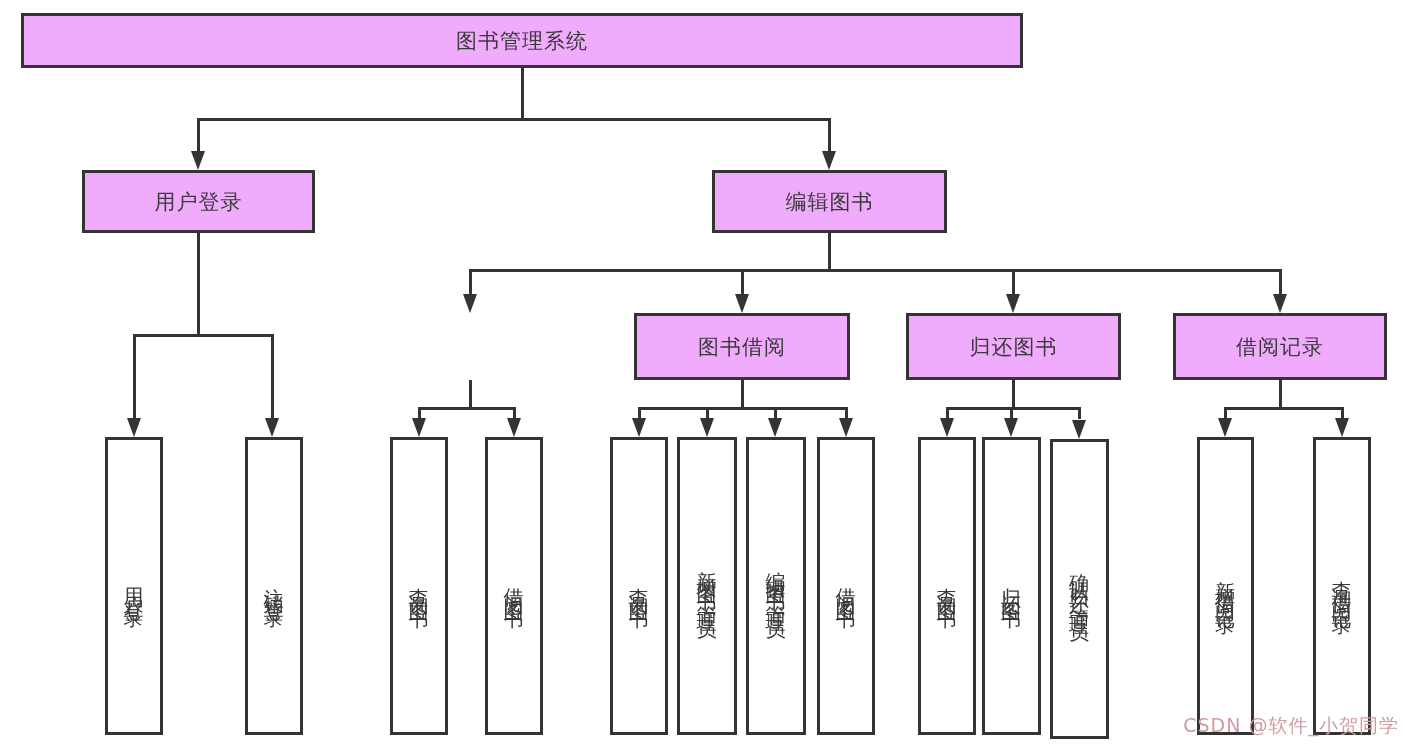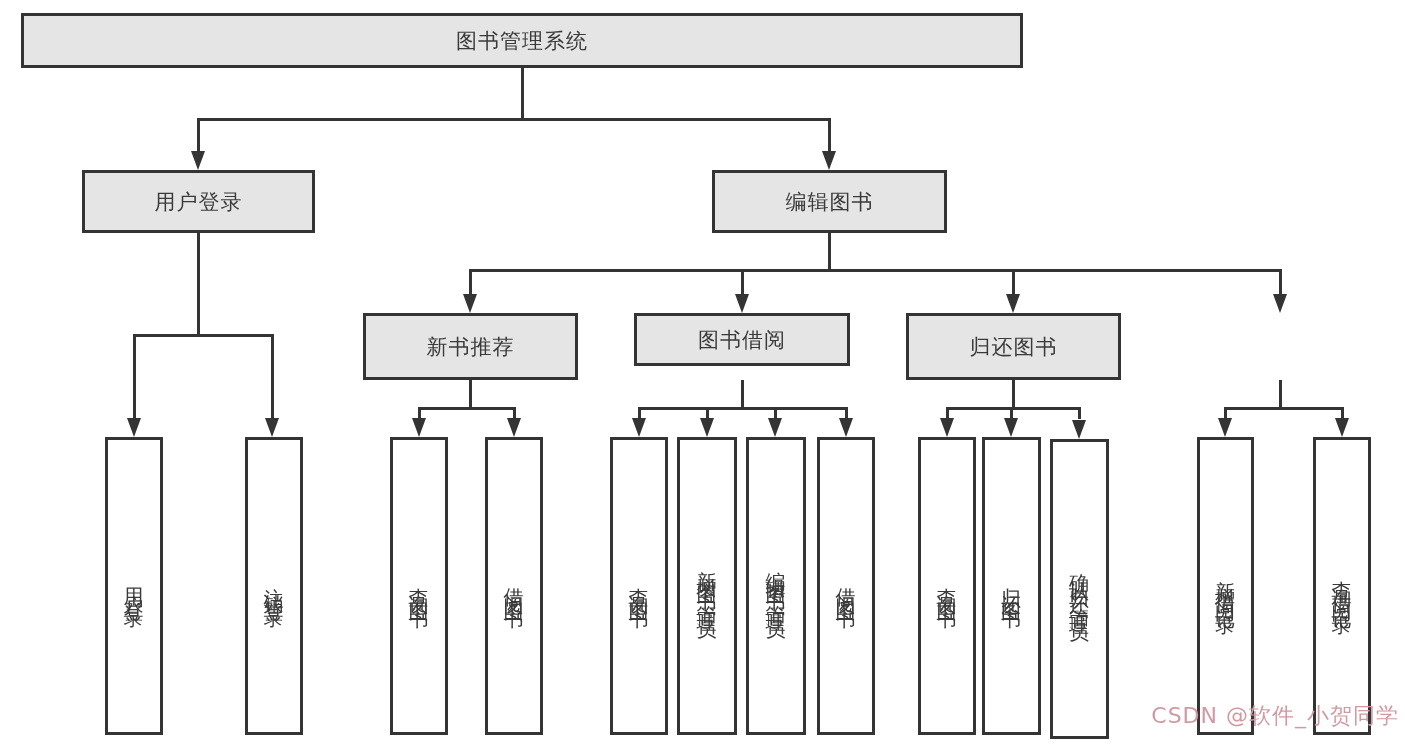--- a/index.html
+++ b/index.html
@@ -8,21 +8,21 @@
     --watermark:#d19aa2;
     --background:#ffffff;
   }
   html,body{margin:0;padding:0;background:var(--background);}
   .stage{
     position:relative;width:1405px;height:747px;background:var(--background);
     font-family:"DejaVu Sans","Liberation Sans",sans-serif;
     overflow:hidden;
   }
   .box{
-    position:absolute;box-sizing:border-box;background:#e5e5e5;
+    position:absolute;box-sizing:border-box;background:#f0abfc;
     border:3px solid var(--line);
     display:flex;align-items:center;justify-content:center;
     font-size:21px;color:var(--text);letter-spacing:1px;
   }
   .vbox{
     position:absolute;box-sizing:border-box;background:#fff;
     border:3px solid var(--line);
     display:flex;align-items:center;justify-content:center;
     color:var(--text);
   }
@@ -33,54 +33,54 @@
     white-space:nowrap;
   }
   .vl{position:absolute;width:3px;background:var(--line);}
   .hl{position:absolute;height:3px;background:var(--line);}
   .arr{
     position:absolute;width:0;height:0;
     border-left:7px solid transparent;border-right:7px solid transparent;
     border-top:19px solid var(--line);
   }
   .wm{
-    position:absolute;right:6px;bottom:16px;
-    font-size:22px;color:var(--watermark);letter-spacing:1px;
+    position:absolute;right:6px;bottom:8px;
+    font-size:19px;color:var(--watermark);letter-spacing:1px;
     white-space:nowrap;
   }
 </style>
 </head>
 <body>
 
 <div class="stage">
 
   <div class="box" style="left:21px;top:13px;width:1002px;height:55px">
     <span>图书管理系统</span>
   </div>
 
   <div class="box" style="left:82px;top:170px;width:233px;height:63px">
     <span>用户登录</span>
   </div>
 
   <div class="box" style="left:712px;top:170px;width:235px;height:63px">
     <span>编辑图书</span>
   </div>
 
-  <div class="box" style="left:363px;top:313px;width:215px;height:67px">
-    <span>新书推荐</span>
-  </div>
 
-  <div class="box" style="left:634px;top:313px;width:216px;height:53px">
+  <div class="box" style="left:634px;top:313px;width:216px;height:67px">
     <span>图书借阅</span>
   </div>
 
   <div class="box" style="left:906px;top:313px;width:215px;height:67px">
     <span>归还图书</span>
   </div>
 
+  <div class="box" style="left:1173px;top:313px;width:214px;height:67px">
+    <span>借阅记录</span>
+  </div>
 
   <div class="vbox" style="left:105px;top:437px;width:58px;height:298px">
     <span class="vtxt">用户登录</span>
   </div>
   <div class="vbox" style="left:245px;top:437px;width:58px;height:298px">
     <span class="vtxt">注销登录</span>
   </div>
 
   <div class="vbox" style="left:390px;top:437px;width:58px;height:298px">
     <span class="vtxt">查询图书</span>

